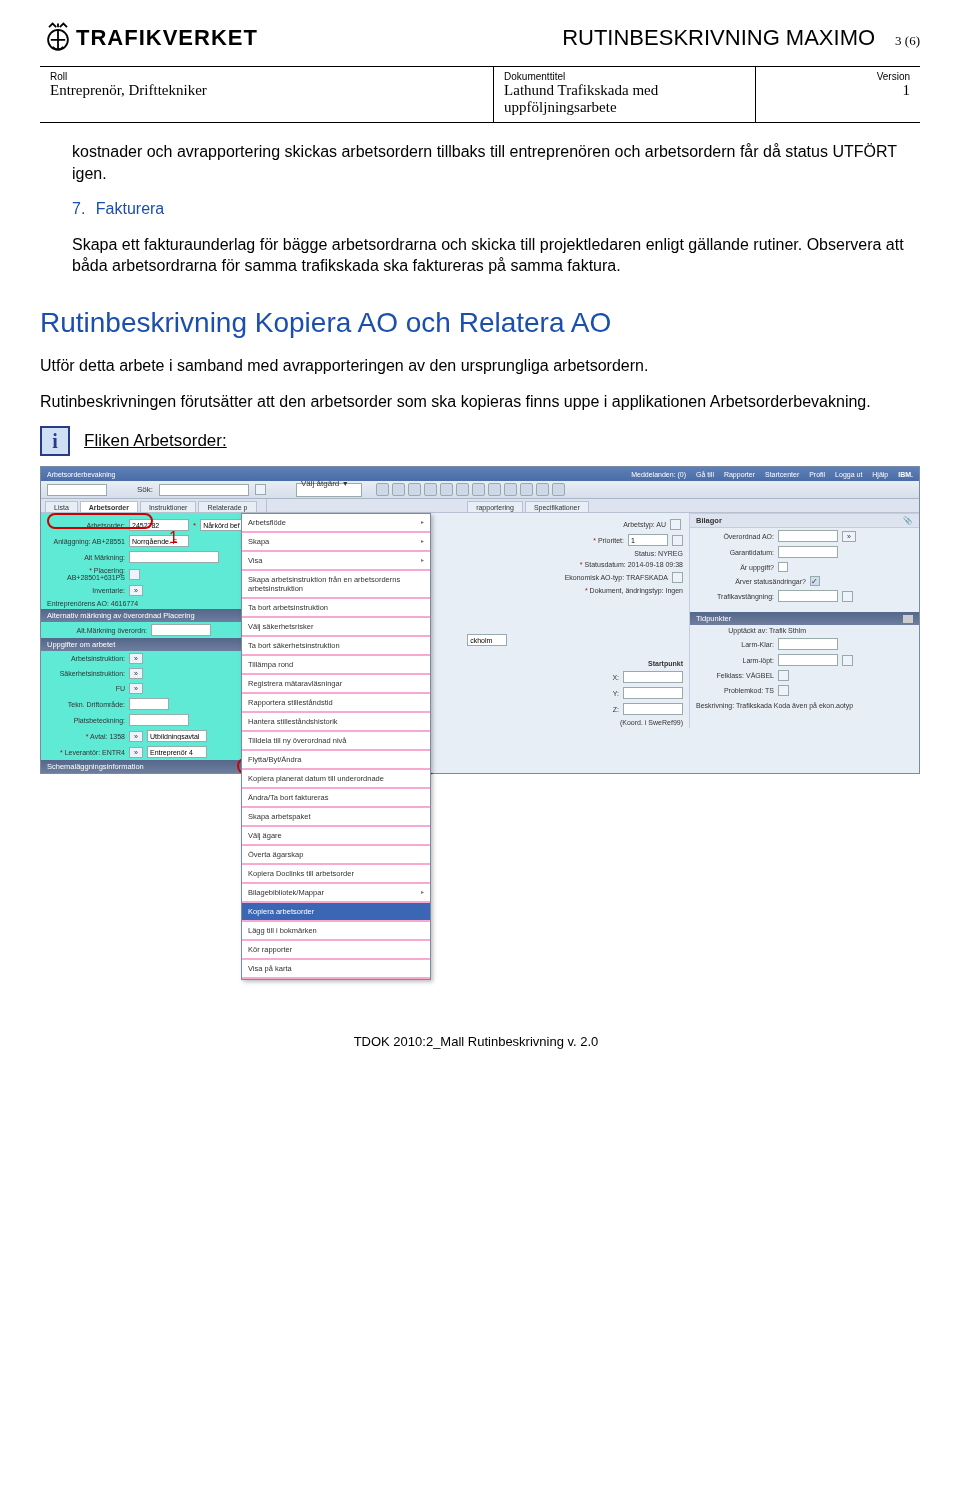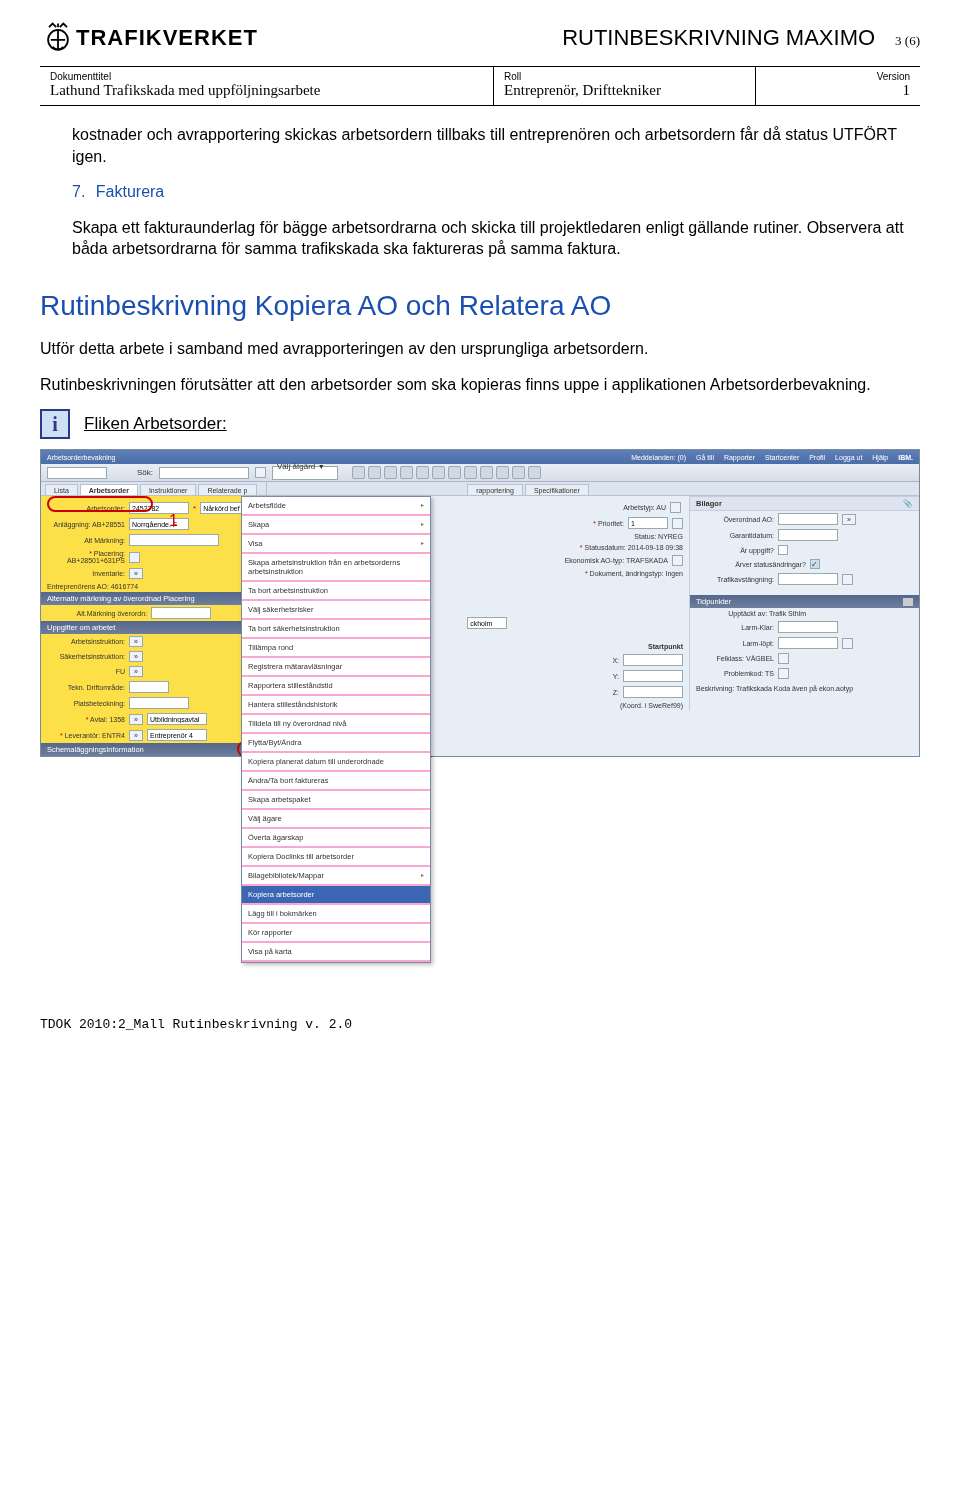--- a/index.html
+++ b/index.html
@@ -99,28 +99,28 @@
     display: flex; align-items: center; height: 18px;
     padding: 0 6px; gap: 6px;
     border-bottom: 1px solid #a9b6c8;
   }
   .shot .toolbar .srch-lbl { color: #333; margin-left: 24px; }
   .shot .toolbar input.srch {
     height: 12px; width: 90px; font-size: 7px; border: 1px solid #9aa; background:#fff; padding: 0 2px;
   }
   .shot .toolbar .sel {
     height: 14px; border: 1px solid #9aa; background:#fff; padding: 0 14px 12px 4px;
-    display: inline-flex; align-items: center; gap: 4px; position: relative;
+    display: inline-flex; align-items: center; gap: 4px; position: relative; margin-left: 24px;
   }
   .shot .toolbar .icons { display:flex; gap:3px; margin-left:8px; }
   .shot .toolbar .icn { width:13px; height:13px; background:#cfd8e6; border:1px solid #9aa; border-radius:2px; }
 
   .shot .workarea { display:flex; position:relative; }
 
-  .leftcol { flex: 0 0 194px; border-right:1px solid #b7c1d1; background:#fde047; }
+  .leftcol { flex: 0 0 194px; border-right:1px solid #b7c1d1; background:#5eead4; }
   .rightcol { flex: 1; background:#e8eef6; position:relative; }
 
   .tabs { display:flex; border-bottom:1px solid #b7c1d1; background:#dde4ef; height:14px; align-items:flex-end; padding-left:4px; }
   .tabs .tab { padding:2px 8px 1px 8px; border:1px solid #b7c1d1; border-bottom:none; margin-right:2px; background:#e8eef6; font-size:7px; }
   .tabs .tab.active { background:#fff; font-weight:bold; }
 
   .fld-row { display:flex; align-items:center; padding:2px 6px; gap:4px; }
   .fld-row .lbl { width: 78px; text-align:right; color:#333; font-size:7px; }
   .fld-row .lbl.req::before { content:"* "; color:#c00; }
   .fld-row input { height:12px; font-size:7px; border:1px solid #9aa; background:#fff; padding:0 2px; }
@@ -159,23 +159,23 @@
   .rc-inner .colA { flex:1; }
   .rc-inner .colB { flex:0 0 230px; border-left:1px solid #c3cddb; }
 
   .sublbl { padding:2px 6px; font-size:7.5px; font-weight:bold; display:flex; justify-content:space-between; align-items:center; background:#dde4ef; border-top:1px solid #c3cddb; border-bottom:1px solid #c3cddb;}
   .small-note { padding:4px 6px; font-size:7px; }
 
   .shot-pad { height:4px; }
 
   .footer {
     margin-top: 260px;
-    font-family: Liberation Mono, monospace;
+    font-family: Liberation Sans, sans-serif;
     font-size: 13px;
-    text-align: left;
+    text-align: center;
     padding-right: 8px;
   }
 </style>
 </head>
 <body>
 
 <div class="header">
   <div class="logo-wrap">
     <span class="logo-mark">
       <svg viewBox="0 0 40 40">
@@ -189,26 +189,26 @@
     <span class="logo-text">TRAFIKVERKET</span>
   </div>
   <div style="display:flex; align-items:baseline;">
     <span class="title-right">RUTINBESKRIVNING MAXIMO</span>
     <span class="page-num">3 (6)</span>
   </div>
 </div>
 
 <div class="meta">
   <div class="cell">
+    <div class="lbl">Roll</div>
+    <div class="val">Entreprenör, Drifttekniker</div>
+  </div>
+  <div class="cell">
     <div class="lbl">Dokumenttitel</div>
     <div class="val">Lathund Trafikskada med uppföljningsarbete</div>
-  </div>
-  <div class="cell">
-    <div class="lbl">Roll</div>
-    <div class="val">Entreprenör, Drifttekniker</div>
   </div>
   <div class="cell">
     <div class="lbl">Version</div>
     <div class="val">1</div>
   </div>
 </div>
 
 <div class="body-text">
   <p>kostnader och avrapportering skickas arbetsordern tillbaks till entreprenören och arbetsordern får då status UTFÖRT igen.</p>
   <p>

